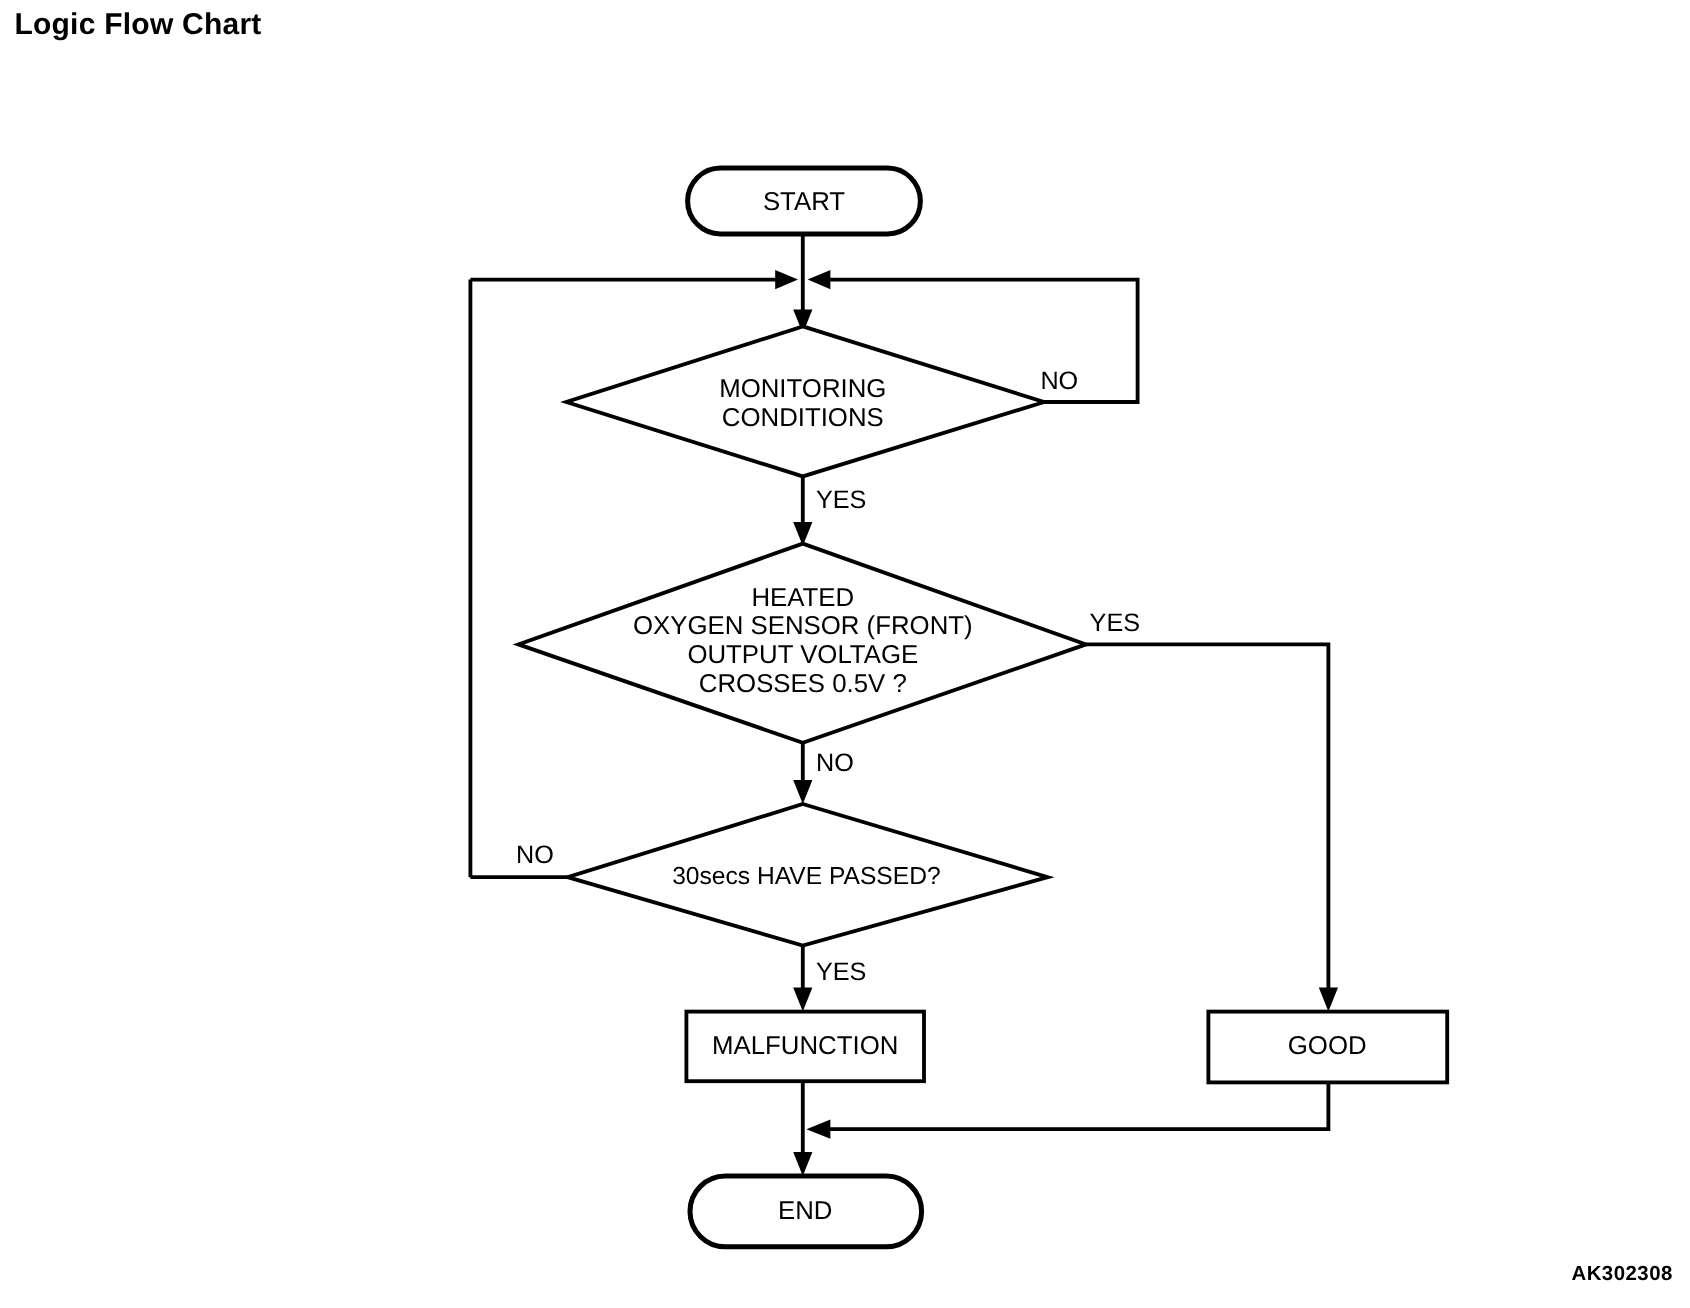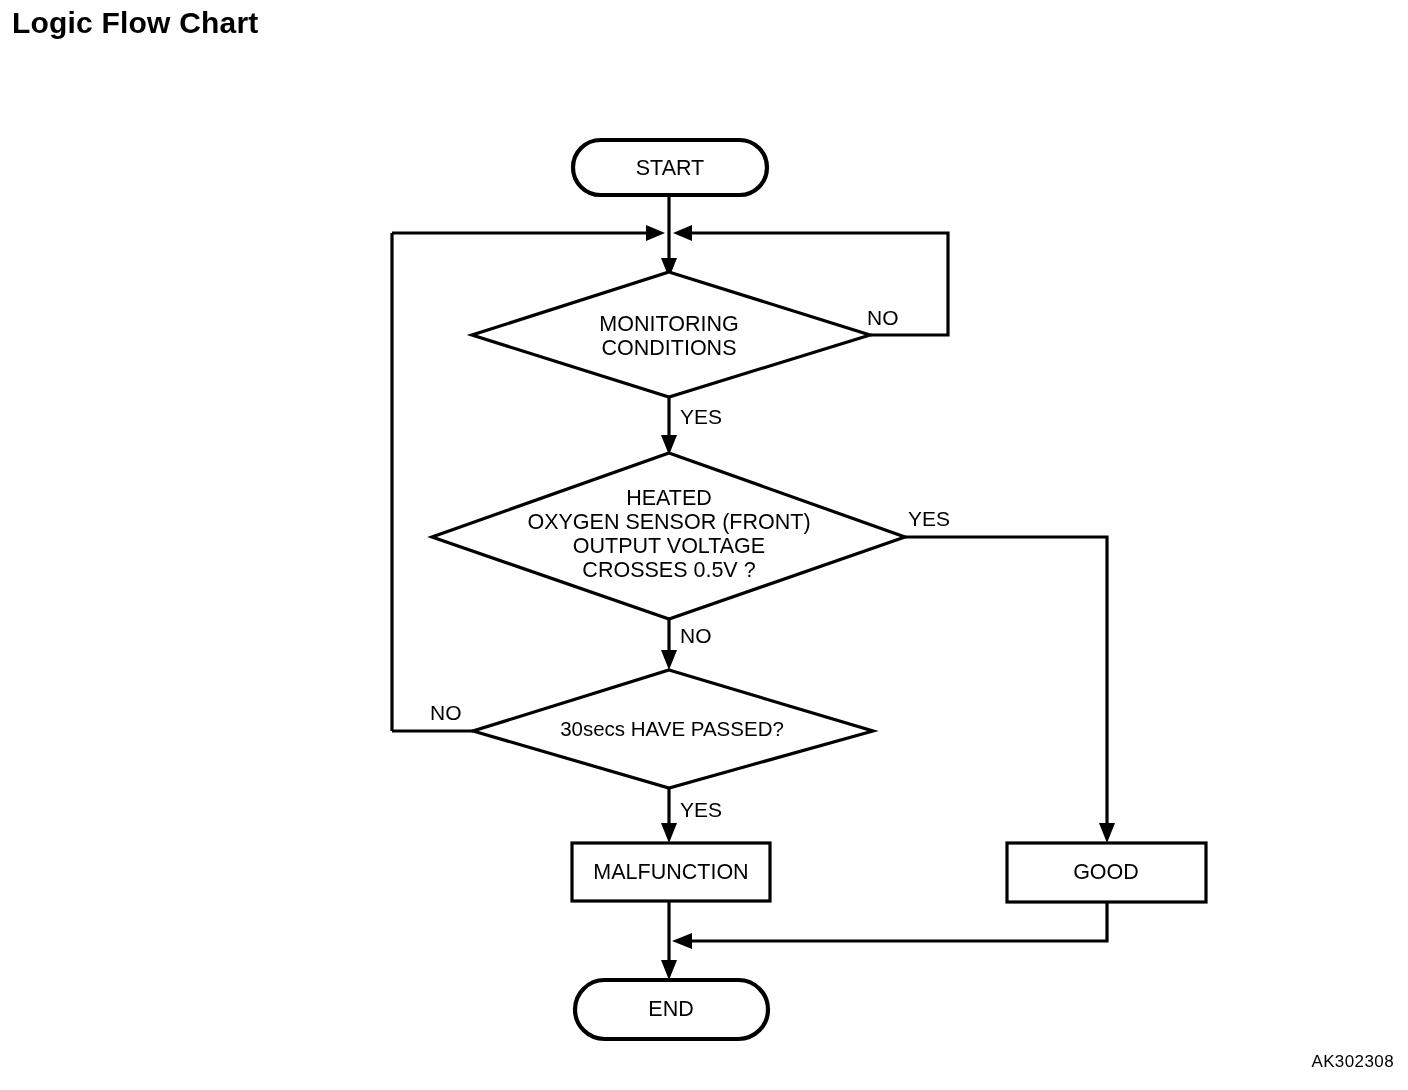--- a/index.html
+++ b/index.html
@@ -13,32 +13,32 @@
     height: 1090px;
     position: relative;
     font-family: "Liberation Sans", sans-serif;
     color: #000000;
     overflow: hidden;
   }
   #page-title {
     position: absolute;
     left: 12px;
     top: 6px;
-    font-size: 30px;
+    font-size: 25px;
     font-weight: bold;
     letter-spacing: 0.2px;
     white-space: nowrap;
     text-align: right;
   }
   #ref-code {
     position: absolute;
     right: 14px;
     top: 1052px;
     font-size: 17px;
-    font-weight: normal;
+    font-weight: bold;
     letter-spacing: 0.4px;
     white-space: nowrap;
   }
   #flow-canvas {
     position: absolute;
     left: 0;
     top: 0;
     width: 1408px;
     height: 1090px;
     display: block;

